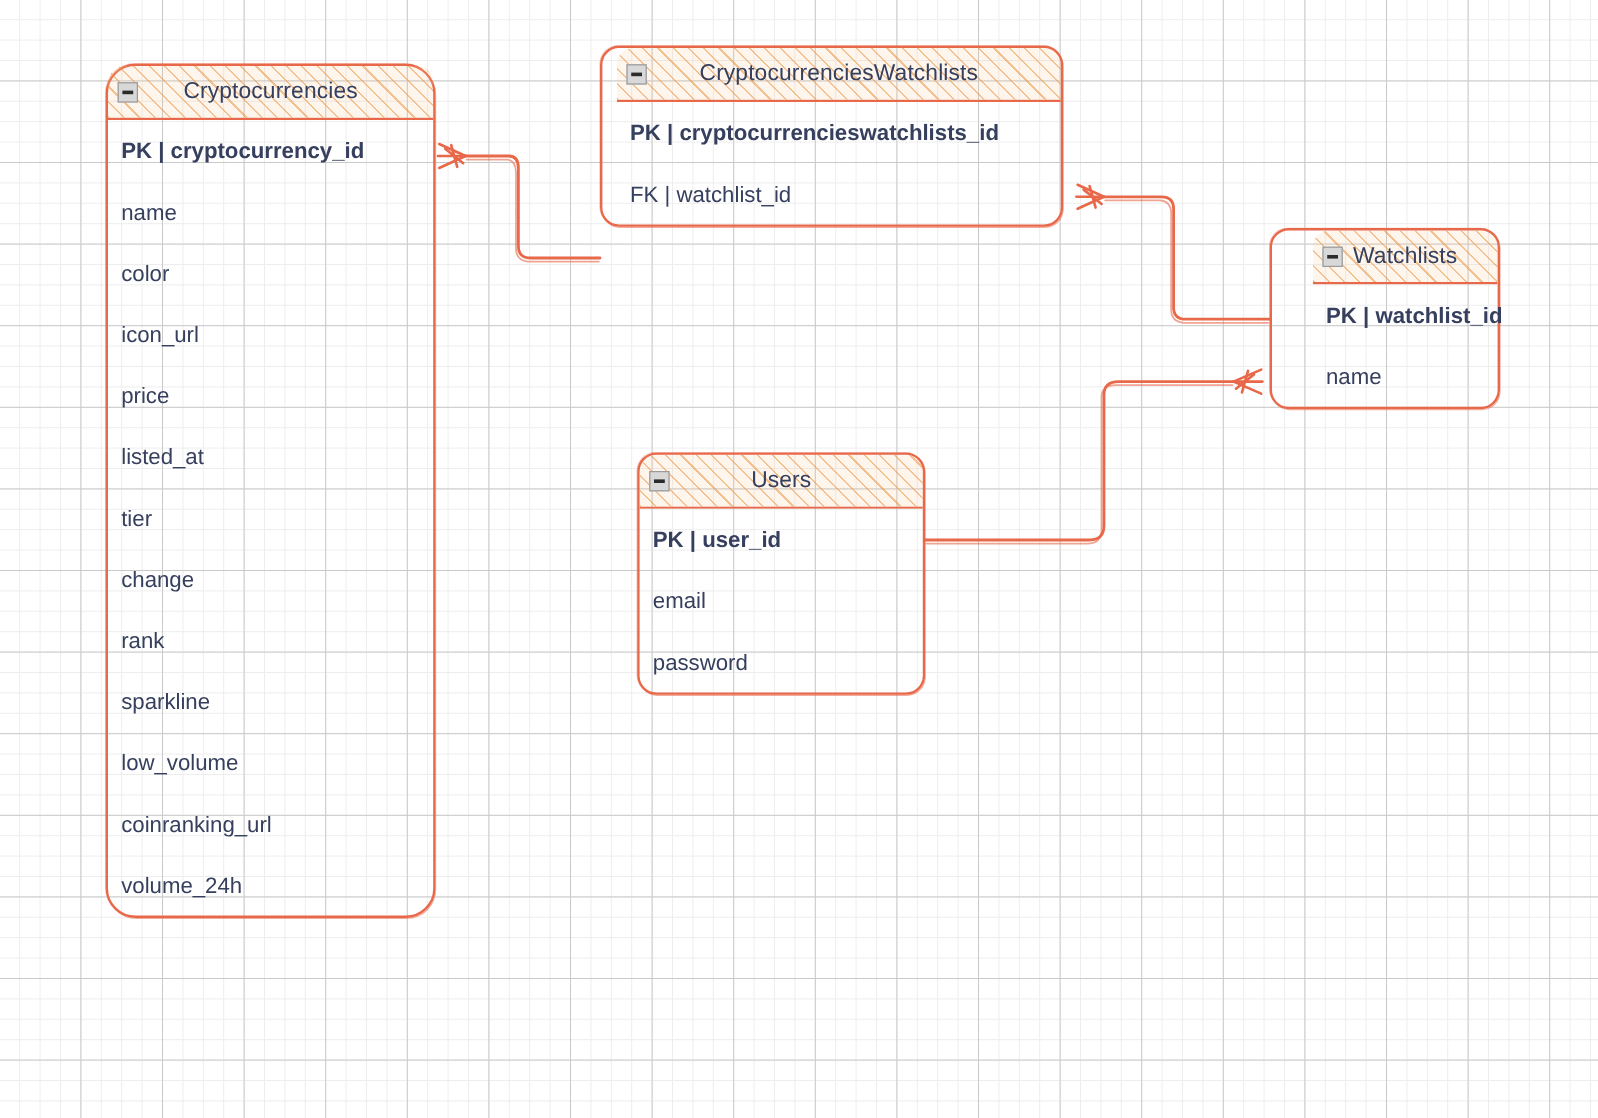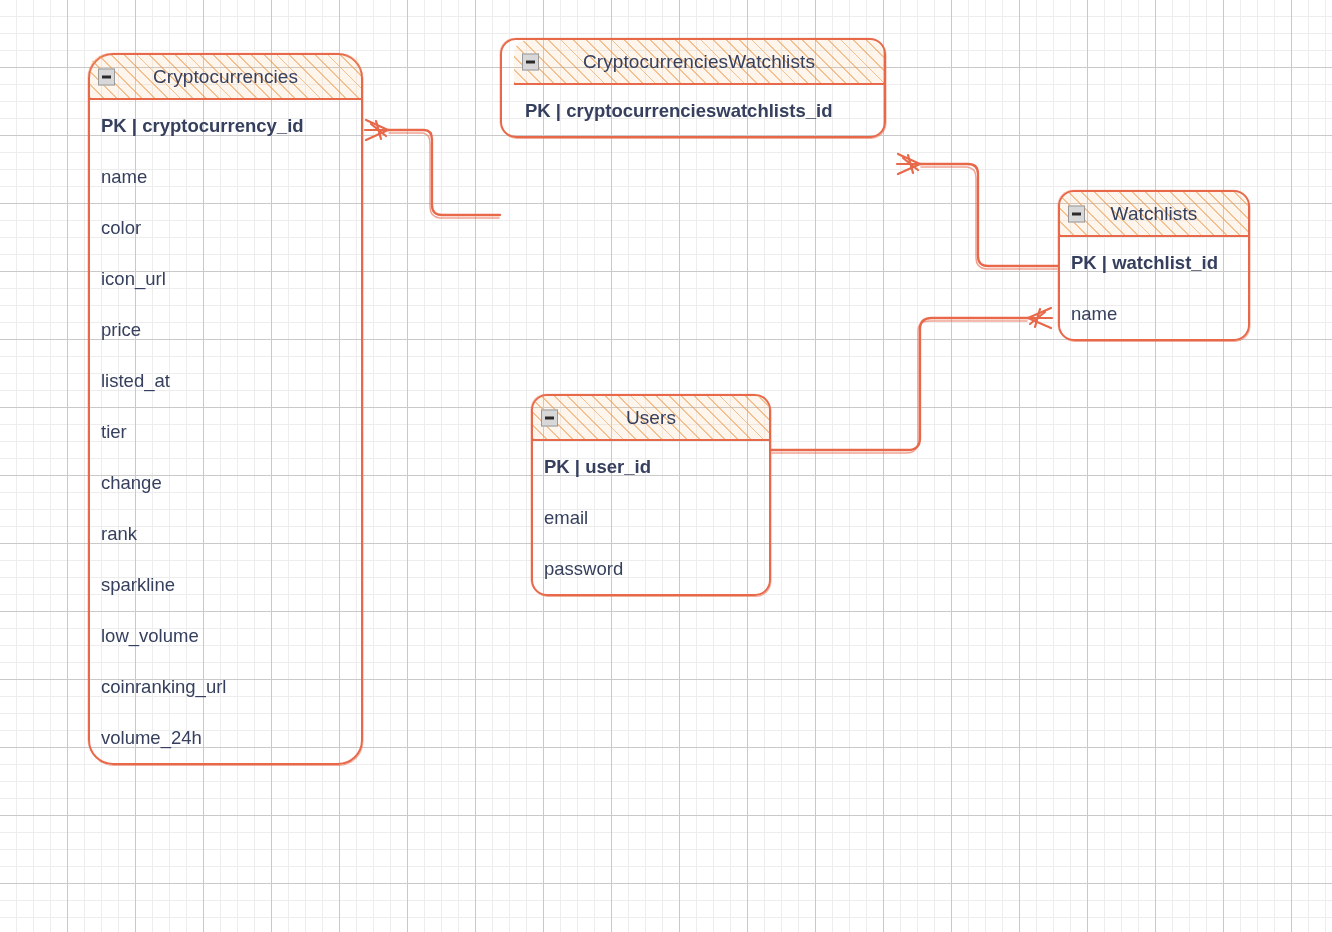--- a/index.html
+++ b/index.html
@@ -226,39 +226,42 @@
 
   <div class="entity" style="left:500px; top:38px; width:386px;padding-left:12px;">
     <div class="entity-header">
       <span class="collapse-icon"></span>
       <span class="entity-title">CryptocurrenciesWatchlists</span>
     </div>
     <div class="entity-body">
       <div class="field-row pk">
           <span class="ftext">PK |  cryptocurrencieswatchlists_id</span>
         </div>
-    </div>
-  </div>
-
-  <div class="entity" style="left:1058px; top:190px; width:192px;">
+      <div class="field-row fk">
+          <span class="ftext">FK  |  watchlist_id</span>
+        </div>
+    </div>
+  </div>
+
+  <div class="entity" style="left:1058px; top:190px; width:192px;padding-left:34px;">
     <div class="entity-header">
       <span class="collapse-icon"></span>
       <span class="entity-title">Watchlists</span>
     </div>
     <div class="entity-body">
       <div class="field-row pk">
           <span class="ftext">PK |  watchlist_id</span>
         </div>
       <div class="field-row">
           <span class="ftext">name</span>
         </div>
     </div>
   </div>
 
-  <div class="entity" style="left:531px; top:394px; width:240px;">
+  <div class="entity" style="left:531px; top:377px; width:240px;">
     <div class="entity-header">
       <span class="collapse-icon"></span>
       <span class="entity-title">Users</span>
     </div>
     <div class="entity-body">
       <div class="field-row pk">
           <span class="ftext">PK  |  user_id</span>
         </div>
       <div class="field-row">
           <span class="ftext">email</span>

